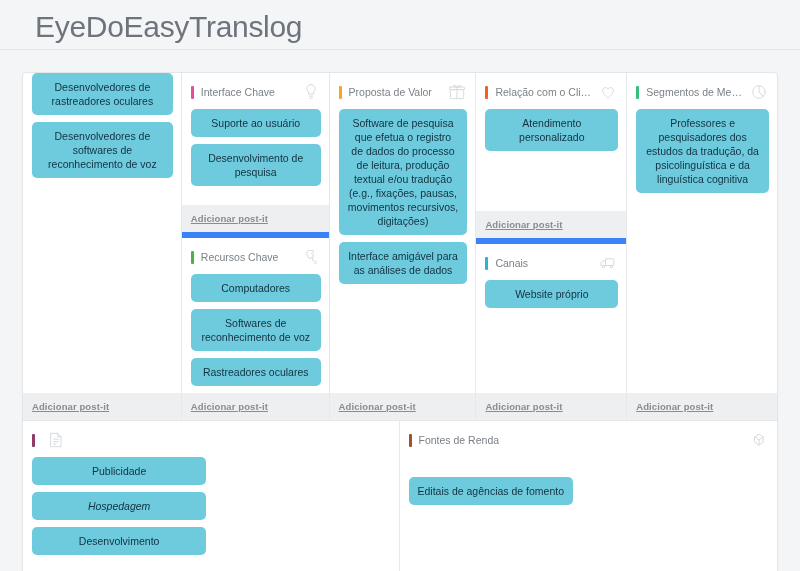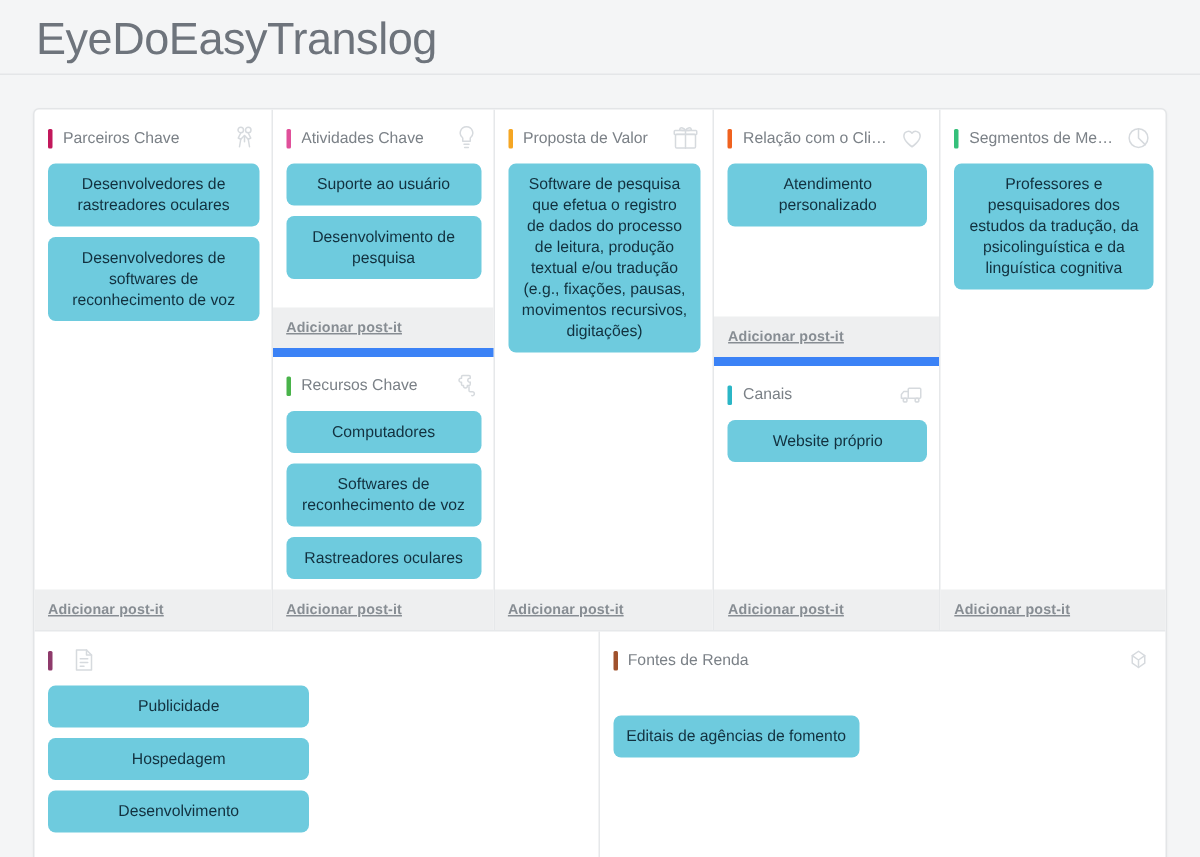--- a/index.html
+++ b/index.html
@@ -6,21 +6,21 @@
   html, body {
     width: 800px; height: 571px;
     background: #f4f5f6;
     font-family: "Liberation Sans", sans-serif;
     overflow: hidden;
   }
 
   
   #app-header {
     height: 50px;
-    padding: 8px 0 0 24px;
+    padding: 8px 0 0 35px;
     background: #f4f5f6;
     border-bottom: 1px solid #e4e6e8;
   }
   #app-title {
     font-size: 30px;
     font-weight: 400;
     color: #6e747c;
     letter-spacing: -0.3px;
     line-height: 38px;
   }
@@ -140,67 +140,53 @@
     flex-wrap: wrap;
     align-content: flex-start;
     padding: 0 8px 6px 9px;
     flex: 1 1 auto;
     min-height: 0;
   }
   .notes-grid .note-wide {
     width: calc(50% - 5px);
     margin-right: 10px;
   }
-  .notes-grid .note-wide:nth-child(2n) { margin-right: 16px; }
+  .notes-grid .note-wide:nth-child(2n) { margin-right: 16px; font-style: italic; }
   .note-single {
     display: inline-block;
     width: auto;
     margin-top: 20px;
   }
 </style>
 </head>
 <body>
 
 <div id="app-header">
   <h1 id="app-title">EyeDoEasyTranslog</h1>
 </div>
 
 <div id="canvas-card">
 
   <div id="canvas-top">
 
     <div class="canvas-col col-w1">
       <div class="block grow">
-        <div class="block-header">
-          <span class="accent-bar" style="background:#c2185b"></span>
-          <span class="block-title">Parceiros Chave</span>
-          <span class="block-icon">
-            <svg viewBox="0 0 24 24" fill="none" stroke="#c9ced3" stroke-width="1.2" stroke-linecap="round" stroke-linejoin="round">
-              <circle cx="9" cy="5.5" r="2.2"></circle>
-                <circle cx="15" cy="5.5" r="2.2"></circle>
-              <path d="M9 8 L7 12 L9 13 L12 10 L15 13 L17 12 L15 8"></path>
-              <path d="M12 10 L12 15"></path>
-                <path d="M9 13 L8 19"></path>
-                <path d="M15 13 L16 19"></path>
-            </svg>
-          </span>
-        </div>
         <div class="notes">
           <div class="note">Desenvolvedores de rastreadores oculares</div>
           <div class="note">Desenvolvedores de softwares de reconhecimento de voz</div>
         </div>
         <div class="add-bar">Adicionar post-it</div>
       </div>
     </div>
 
     <div class="canvas-col col-w2">
       <div class="block" style="height:165px">
         <div class="block-header">
           <span class="accent-bar" style="background:#e0509a"></span>
-          <span class="block-title">Atividades Chave</span>
+          <span class="block-title">Interface Chave</span>
           <span class="block-icon">
             <svg viewBox="0 0 24 24" fill="none" stroke="#c9ced3" stroke-width="1.2" stroke-linecap="round" stroke-linejoin="round">
               <path d="M12 3a5 5 0 0 0-3 9v2.5h6V12a5 5 0 0 0-3-9z"></path>
               <path d="M10 17h4"></path>
                 <path d="M10.5 19.5h3"></path>
             </svg>
           </span>
         </div>
         <div class="notes">
           <div class="note">Suporte ao usuário</div>
@@ -239,20 +225,21 @@
               <rect x="4" y="9" width="16" height="11" rx="1"></rect>
               <rect x="3" y="6" width="18" height="3.2" rx="0.7"></rect>
               <path d="M12 6v14"></path>
               <path d="M12 6c-1-2-4-3-4.6-1.2C6.8 6.2 9.8 6 12 6z"></path>
               <path d="M12 6c1-2 4-3 4.6-1.2C17.2 6.2 14.2 6 12 6z"></path>
             </svg>
           </span>
         </div>
         <div class="notes">
           <div class="note">Software de pesquisa que efetua o registro de dados do processo de leitura, produção textual e/ou tradução (e.g., fixações, pausas, movimentos recursivos, digitações)</div>
+          <div class="note">Interface amigável para as análises de dados</div>
         </div>
         <div class="add-bar">Adicionar post-it</div>
       </div>
     </div>
 
     <div class="canvas-col col-w4">
       <div class="block" style="height:165px">
         <div class="block-header">
           <span class="accent-bar" style="background:#f0621f"></span>
           <span class="block-title">Relação com o Cliente</span>

